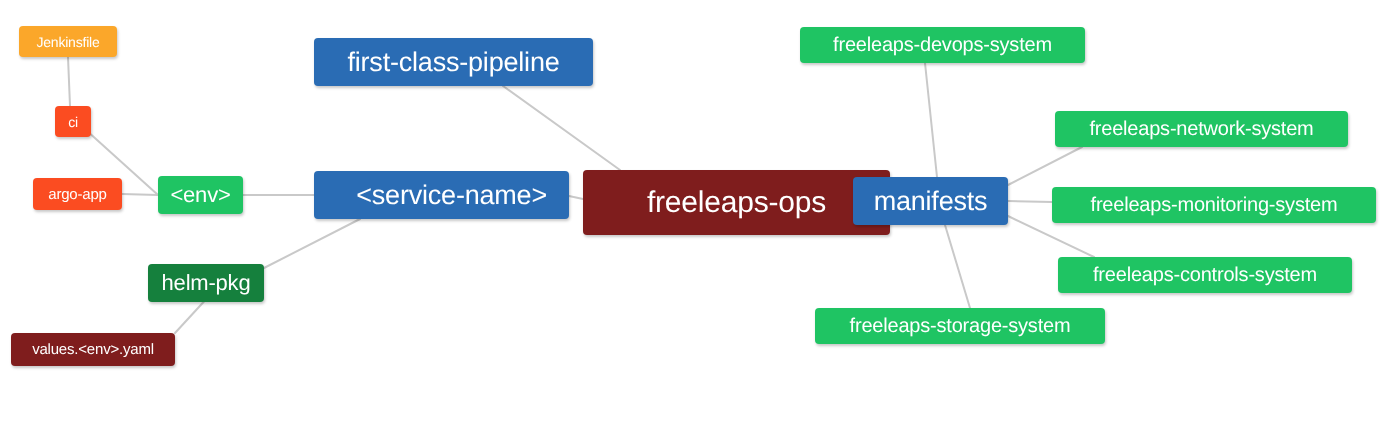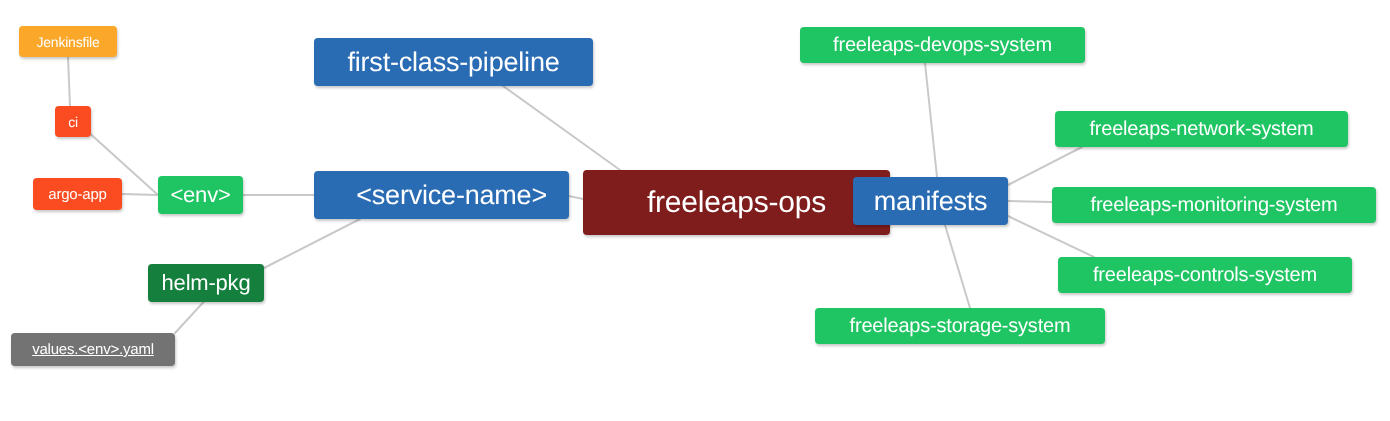--- a/index.html
+++ b/index.html
@@ -72,21 +72,21 @@
   <div id="node-layer">
       <div class="node t-tiny" style="left: 19px; top: 26px; width: 98px; height: 31px; background: rgb(251, 167, 42);">
         <span>Jenkinsfile</span>
       </div>
       <div class="node t-tiny" style="left: 55px; top: 106px; width: 27px; height: 31px; background: rgb(251, 76, 33);">
         <span>ci</span>
       </div>
       <div class="node t-small" style="left: 33px; top: 178px; width: 89px; height: 32px; background: rgb(251, 76, 33);">
         <span>argo-app</span>
       </div>
-      <div class="node t-small" style="left: 11px; top: 333px; width: 164px; height: 33px; background: #737373; text-decoration: underline;">
+      <div class="node t-small" style="left: 11px; top: 333px; width: 164px; height: 33px; background: #7f1d1d;">
         <span>values.&lt;env&gt;.yaml</span>
       </div>
       <div class="node t-mid" style="left: 158px; top: 176px; width: 85px; height: 38px; background: rgb(31, 196, 99);">
         <span>&lt;env&gt;</span>
       </div>
       <div class="node t-mid" style="left: 148px; top: 257px; width: 116px; height: 38px; background: #15803d; margin-top: 7px;">
         <span>helm-pkg</span>
       </div>
       <div class="node t-major" style="left: 314px; top: 38px; width: 279px; height: 48px; background: rgb(42, 108, 180); justify-content: center;">
         <span>first-class-pipeline</span>

